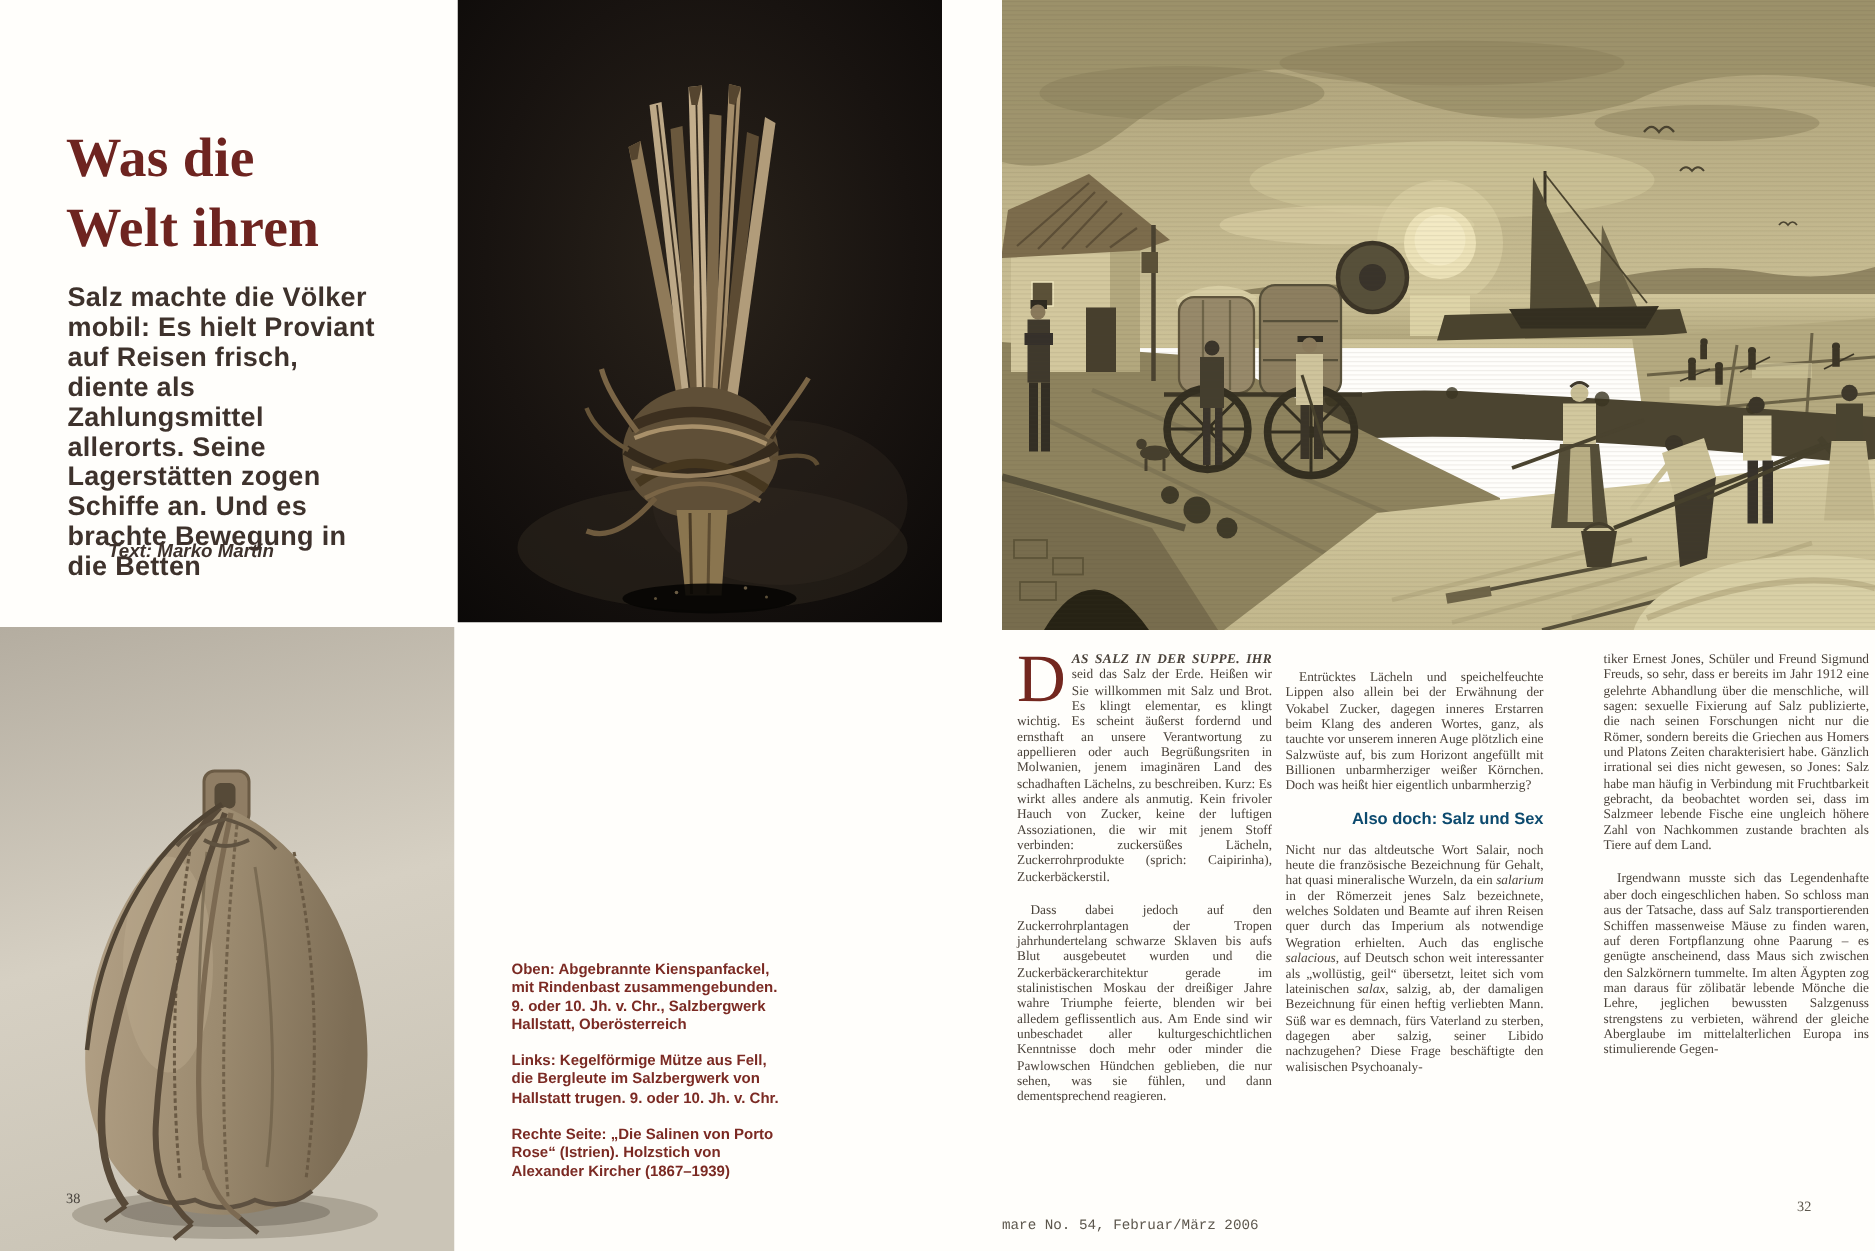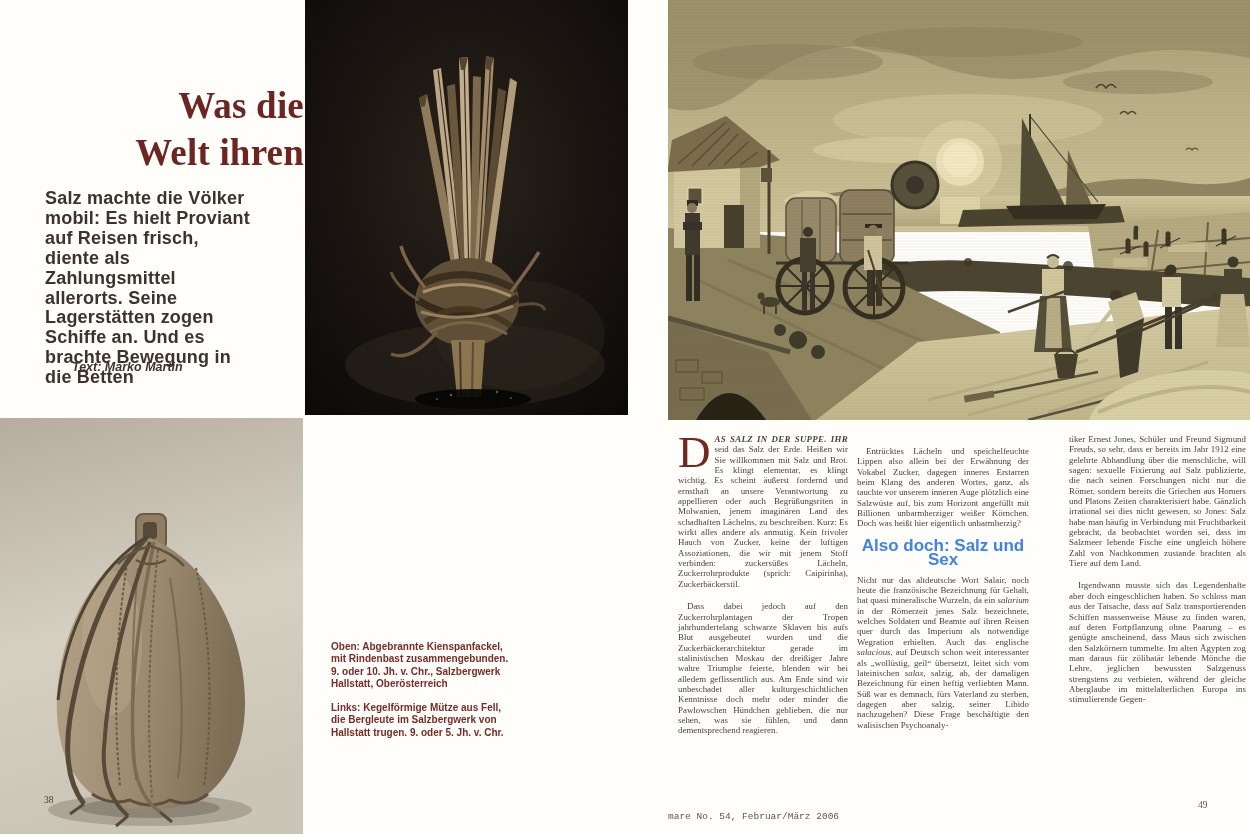--- a/index.html
+++ b/index.html
@@ -4,34 +4,34 @@
 <style>
   html,body{margin:0;padding:0;background:#888;}
   #spread{
     position:relative;width:1250px;height:834px;background:#fffefb;
     overflow:hidden;font-family:"Liberation Serif",serif;
   }
   
   .title{
     position:absolute;left:44px;top:82px;width:260px;
     font-family:"Liberation Serif",serif;font-weight:700;
-    font-size:37px;line-height:47px;color:#6e2420;letter-spacing:.2px;text-align:right;
+    font-size:37px;line-height:47px;color:#6e2420;letter-spacing:.2px;
   }
   .standfirst{
     position:absolute;left:45px;top:189px;width:205px;
     font-family:"Liberation Sans",sans-serif;font-weight:700;
     font-size:18px;line-height:19.9px;color:#3e322c;letter-spacing:.2px;
   }
   .byline{
     position:absolute;left:45px;top:360px;width:220px;
     font-family:"Liberation Sans",sans-serif;font-style:italic;font-weight:600;
     font-size:12.5px;color:#3e322c;margin-left:27px;
   }
   .captions{
-    position:absolute;left:331px;top:641px;width:180px;
+    position:absolute;left:341px;top:641px;width:180px;
     font-family:"Liberation Sans",sans-serif;font-weight:700;
     font-size:10px;line-height:12.3px;color:#7b2a23;
   }
   .captions p{margin:0 0 12px 0;}
   
   .photo-torch{position:absolute;left:305px;top:0;width:323px;height:415px;}
   .photo-cap{position:absolute;left:0;top:418px;width:303px;height:416px;}
   .painting{position:absolute;left:668px;top:0;width:582px;height:420px;}
   .photo-torch svg,.photo-cap svg,.painting svg{display:block;width:100%;height:100%;}
   
@@ -46,21 +46,21 @@
   .col p{margin:0;}
   .col p.indent{text-indent:9px;margin-top:12px;}
   .dropcap{
     float:left;font-family:"Liberation Serif",serif;font-weight:400;
     font-size:45px;line-height:33px;color:#73271f;margin:2px 4px 0 0;
   }
   .intro-caps{font-style:italic;letter-spacing:.3px;font-weight:bold;}
   .intro-it{}
   .subhead{
     font-family:"Liberation Sans",sans-serif;font-weight:700;
-    font-size:17px;line-height:14px;color:#3b82f6;margin:10px 0 8px 0;text-align:center;
+    font-size:11px;line-height:14px;color:#0c4a6e;margin:10px 0 8px 0;text-align:right;
   }
   
   .folio{
     position:absolute;font-family:"Liberation Serif",serif;
     font-size:9.5px;color:#5d574d;
   }
   .folio-left{left:44px;top:795px;color:#45403a;}
   .folio-right{left:1198px;top:800px;}
   .footer{
     position:absolute;left:668px;top:811px;
@@ -170,21 +170,22 @@
         <path d="M148,118 C 96,150 66,210 58,282" stroke="#4f4333" stroke-width="3" fill="none"></path>
         <path d="M84,386 L70,396 M128,398 L116,408 M160,394 L172,404" stroke="#584a39" stroke-width="3" fill="none"></path>
         <path d="M150,128 Q128,134 118,146 M150,128 Q172,134 184,148 M136,142 Q150,150 166,142" stroke="#5f5240" stroke-width="2.5" fill="none"></path>
       </g>
     </svg>
   </div>
   <div class="folio folio-left">38</div>
 
   <div class="captions">
     <p>Oben: Abgebrannte Kienspanfackel, mit Rindenbast zusammengebunden. 9. oder 10. Jh. v. Chr., Salzbergwerk Hallstatt, Oberösterreich</p>
-    <p>Links: Kegelförmige Mütze aus Fell, die Bergleute im Salzbergwerk von Hallstatt trugen. 9. oder 5. Jh. v. Chr.</p>
+    <p>Links: Kegelförmige Mütze aus Fell, die Bergleute im Salzbergwerk von Hallstatt trugen. 9. oder 10. Jh. v. Chr.</p>
+    <p>Rechte Seite: „Die Salinen von Porto Rose“ (Istrien). Holzstich von Alexander Kircher (1867–1939)</p>
   </div>
 
   <div class="painting">
     <svg viewBox="0 0 582 420" preserveAspectRatio="none">
       <defs>
         <linearGradient id="skyg" x1="0" y1="0" x2="0" y2="1">
           <stop offset="0%" stop-color="#ab9f77"></stop>
           <stop offset="70%" stop-color="#c4b98f"></stop>
           <stop offset="100%" stop-color="#cdc298"></stop>
         </linearGradient>
@@ -397,15 +398,15 @@
     <div class="subhead">Also doch: Salz und Sex</div>
     <p><span>Nicht nur das altdeutsche Wort Salair, noch heute die französische Bezeichnung für Gehalt, hat quasi mineralische Wurzeln, da ein </span><i>salarium</i><span> in der Römerzeit jenes Salz bezeichnete, welches Soldaten und Beamte auf ihren Reisen quer durch das Imperium als notwendige Wegration erhielten. Auch das englische </span><i>salacious</i><span>, auf Deutsch schon weit interessanter als „wollüstig, geil“ übersetzt, leitet sich vom lateinischen </span><i>salax</i><span>, salzig, ab, der damaligen Bezeichnung für einen heftig verliebten Mann. Süß war es demnach, fürs Vaterland zu sterben, dagegen aber salzig, seiner Libido nachzugehen? Diese Frage beschäftigte den walisischen Psychoanaly-</span></p>
   </div>
 
   <div class="col col-3">
     <p>tiker Ernest Jones, Schüler und Freund Sigmund Freuds, so sehr, dass er bereits im Jahr 1912 eine gelehrte Abhandlung über die menschliche, will sagen: sexuelle Fixierung auf Salz publizierte, die nach seinen Forschungen nicht nur die Römer, sondern bereits die Griechen aus Homers und Platons Zeiten charakterisiert habe. Gänzlich irrational sei dies nicht gewesen, so Jones: Salz habe man häufig in Verbindung mit Fruchtbarkeit gebracht, da beobachtet worden sei, dass im Salzmeer lebende Fische eine ungleich höhere Zahl von Nachkommen zustande brachten als Tiere auf dem Land.</p>
     <p class="indent">Irgendwann musste sich das Legendenhafte aber doch eingeschlichen haben. So schloss man aus der Tatsache, dass auf Salz transportierenden Schiffen massenweise Mäuse zu finden waren, auf deren Fortpflanzung ohne Paarung – es genügte anscheinend, dass Maus sich zwischen den Salzkörnern tummelte. Im alten Ägypten zog man daraus für zölibatär lebende Mönche die Lehre, jeglichen bewussten Salzgenuss strengstens zu verbieten, während der gleiche Aberglaube im mittelalterlichen Europa ins stimulierende Gegen-</p>
   </div>
 
   <div class="footer">mare No. 54, Februar/März 2006</div>
-  <div class="folio folio-right">49</div>
+  <div class="folio folio-right">32</div>
 
 </div>
 
 </body></html>

